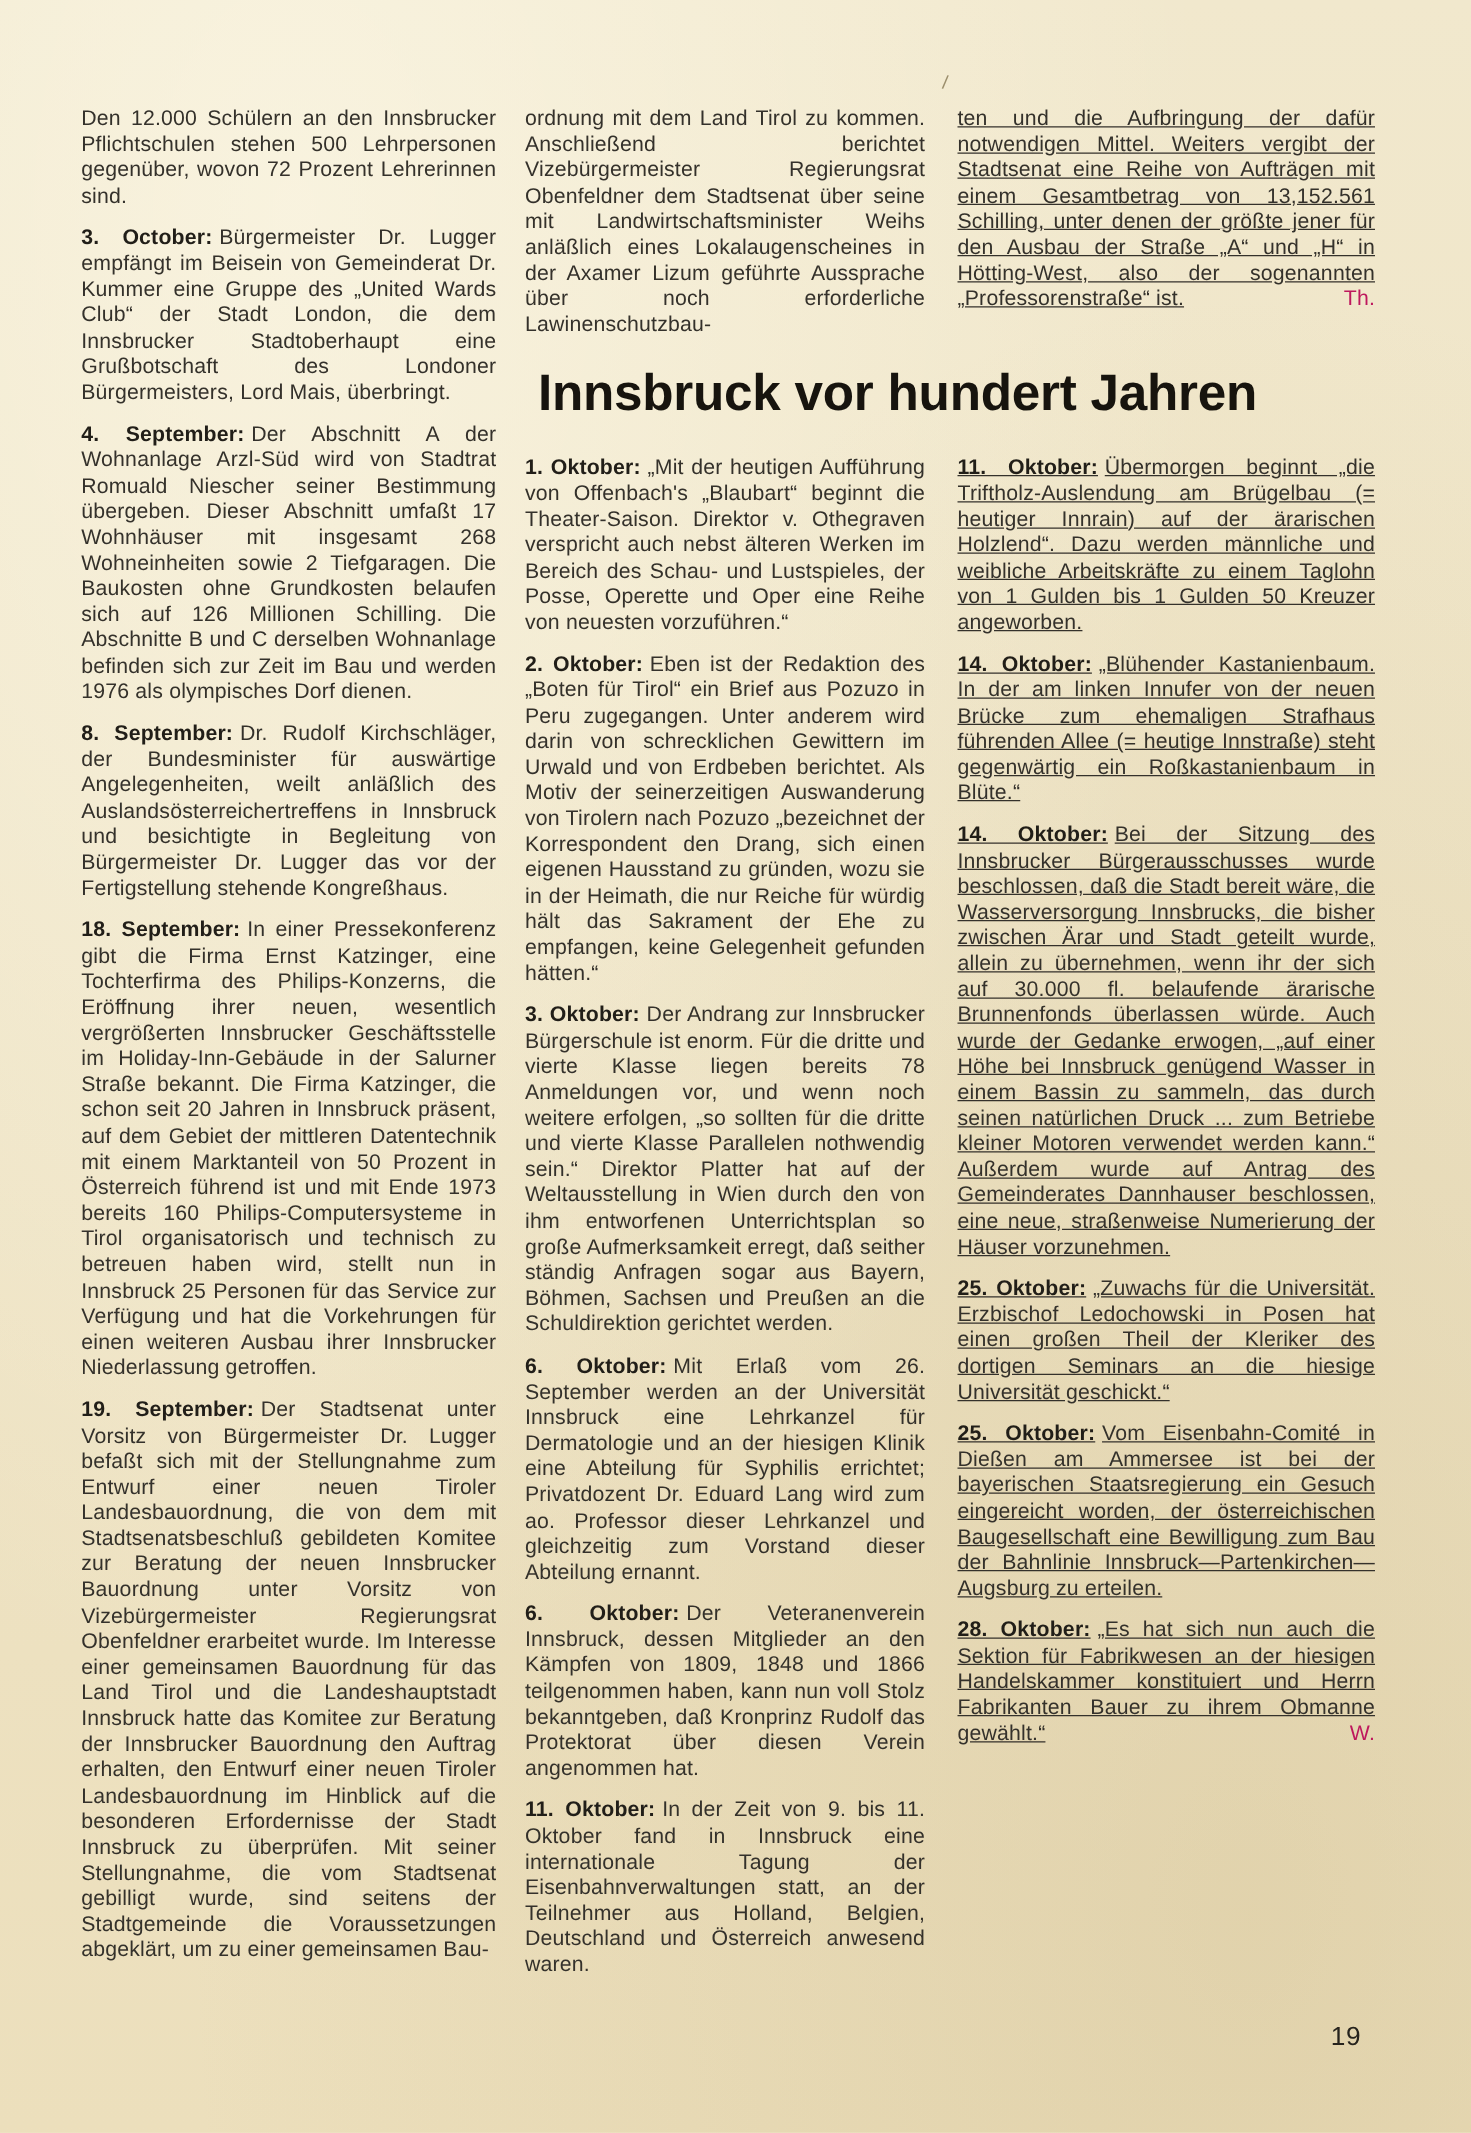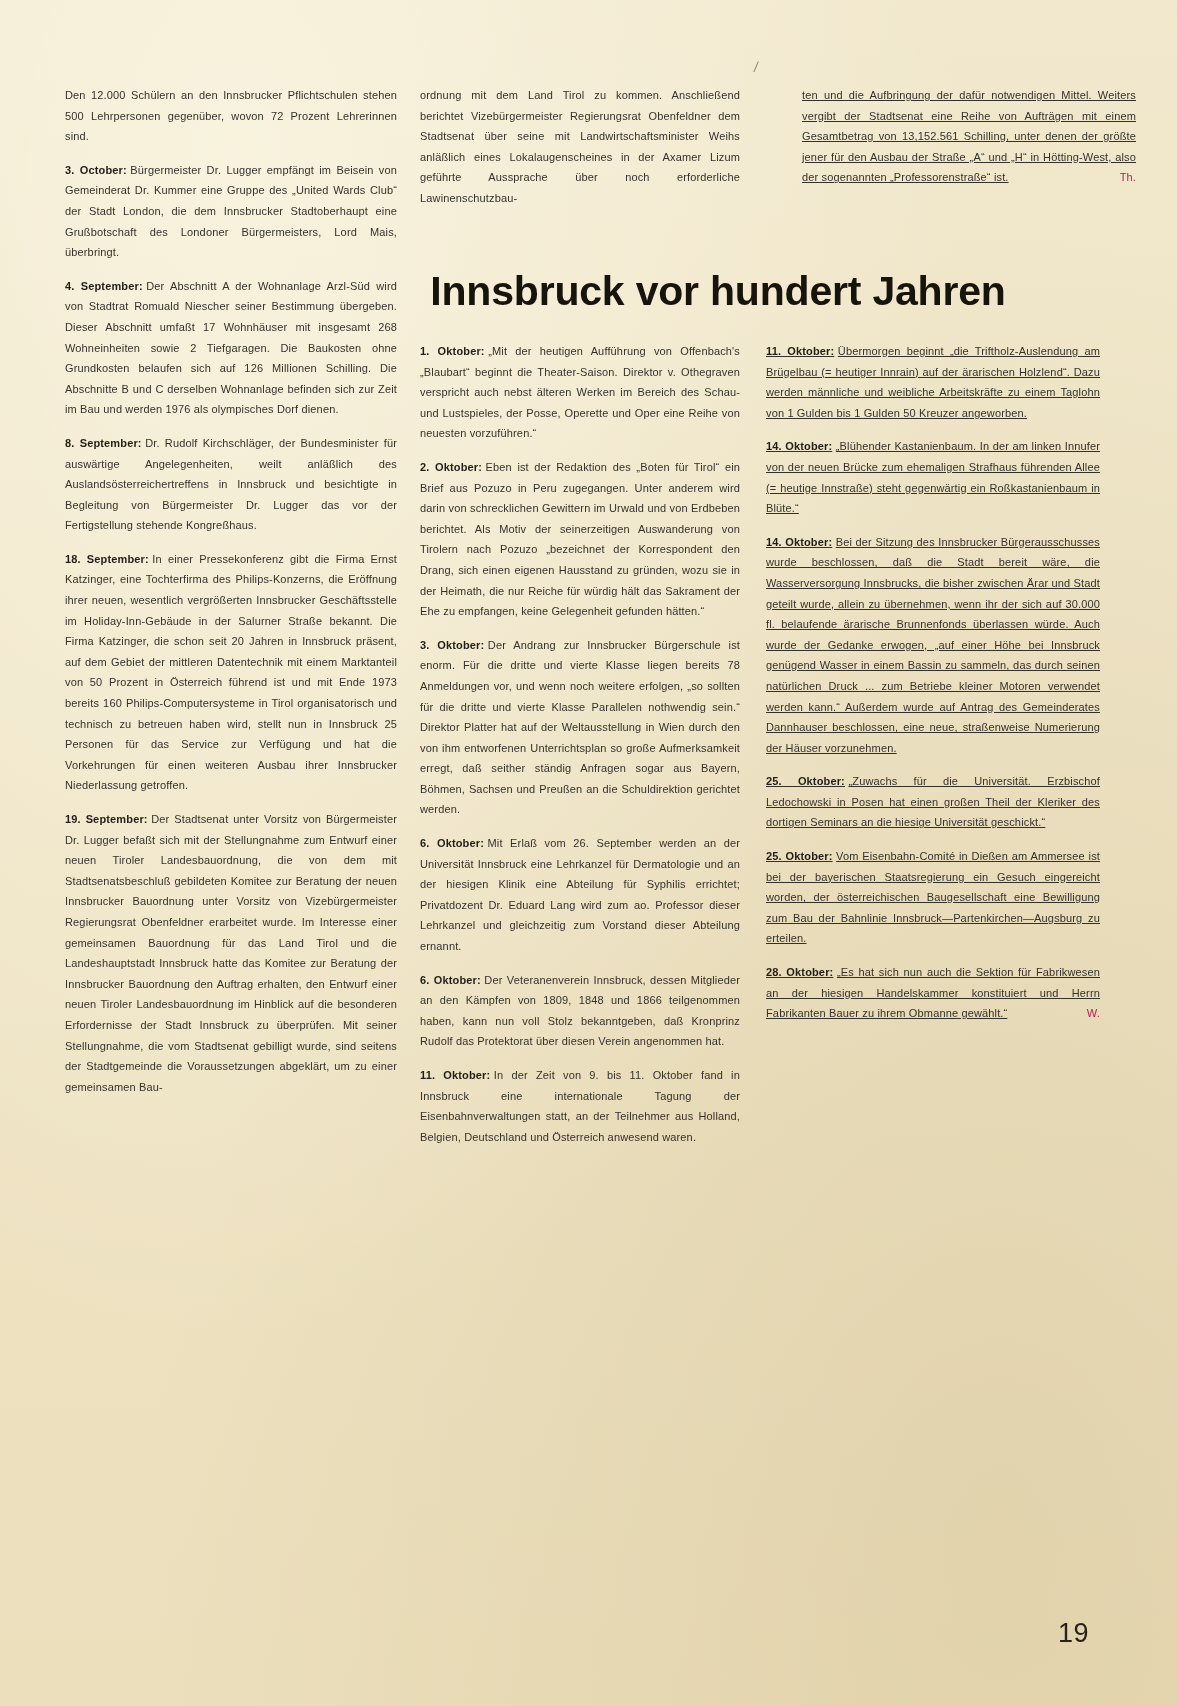--- a/index.html
+++ b/index.html
@@ -19,21 +19,21 @@
   }
   .page{
     position:absolute;inset:0;
     padding:85px 78px 0 65px;
     box-sizing:border-box;
     color:#34312b;
   }
   .content{display:flex;}
   .col{
     text-align:justify;
-    font-size:11px;
+    font-size:17px;
     line-height:20.6px;
     letter-spacing:.15px;
     hyphens:auto;
   }
   .col1{width:332px;flex:0 0 332px;margin-right:23px;}
   .rightwrap{width:680px;flex:0 0 680px;}
   .toprow,.bottomrow{display:flex;}
   .col2{width:320px;flex:0 0 320px;margin-right:26px;}
   .col3{width:334px;flex:0 0 334px;text-decoration:underline;}
   .entry{margin:0 0 13px 0;}
@@ -43,25 +43,25 @@
   .headline{
     font-size:41px;
     font-weight:700;
     letter-spacing:-.2px;
     color:#17140e;
     text-align:center;
     margin:8px 0 26px 0;
     transform:translateX(-42px);
     white-space:nowrap;
   }
-  .toprow{min-height:175px;gap:36px;}
+  .toprow{min-height:175px;}
   .page-number{
     position:absolute;
     right:88px;top:1618px;
-    font-size:27px;color:#26231d;
+    font-size:21px;color:#26231d;
     letter-spacing:.5px;
   }
   .artifact{
     position:absolute;
     left:754px;top:58px;
     font-size:15px;color:#9b8e6c;
     transform:rotate(8deg);
   }
 </style>
 </head>

